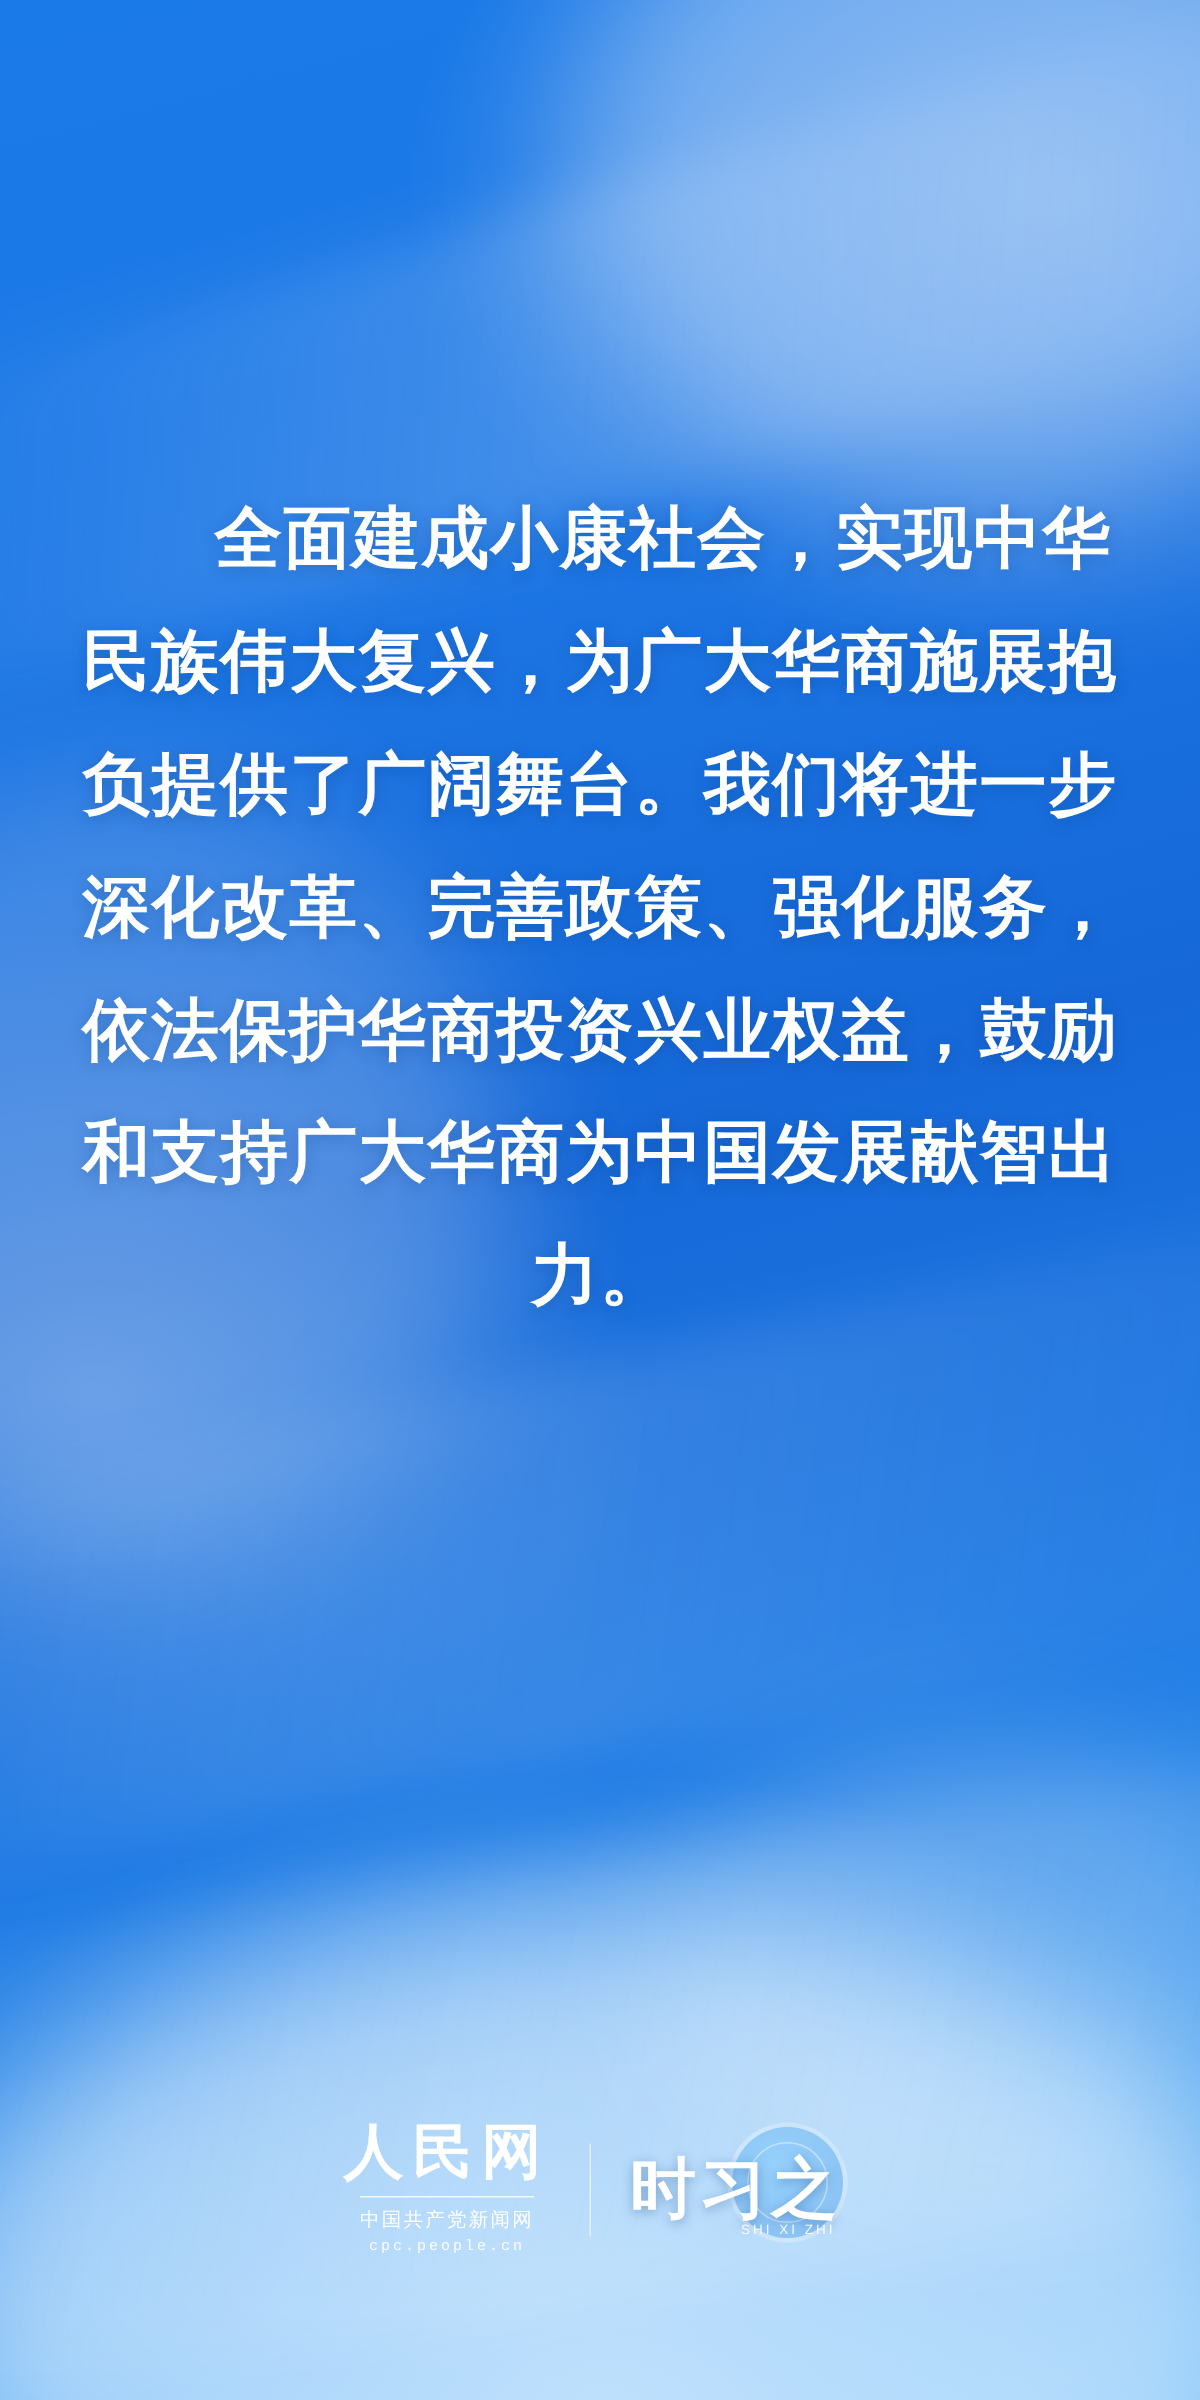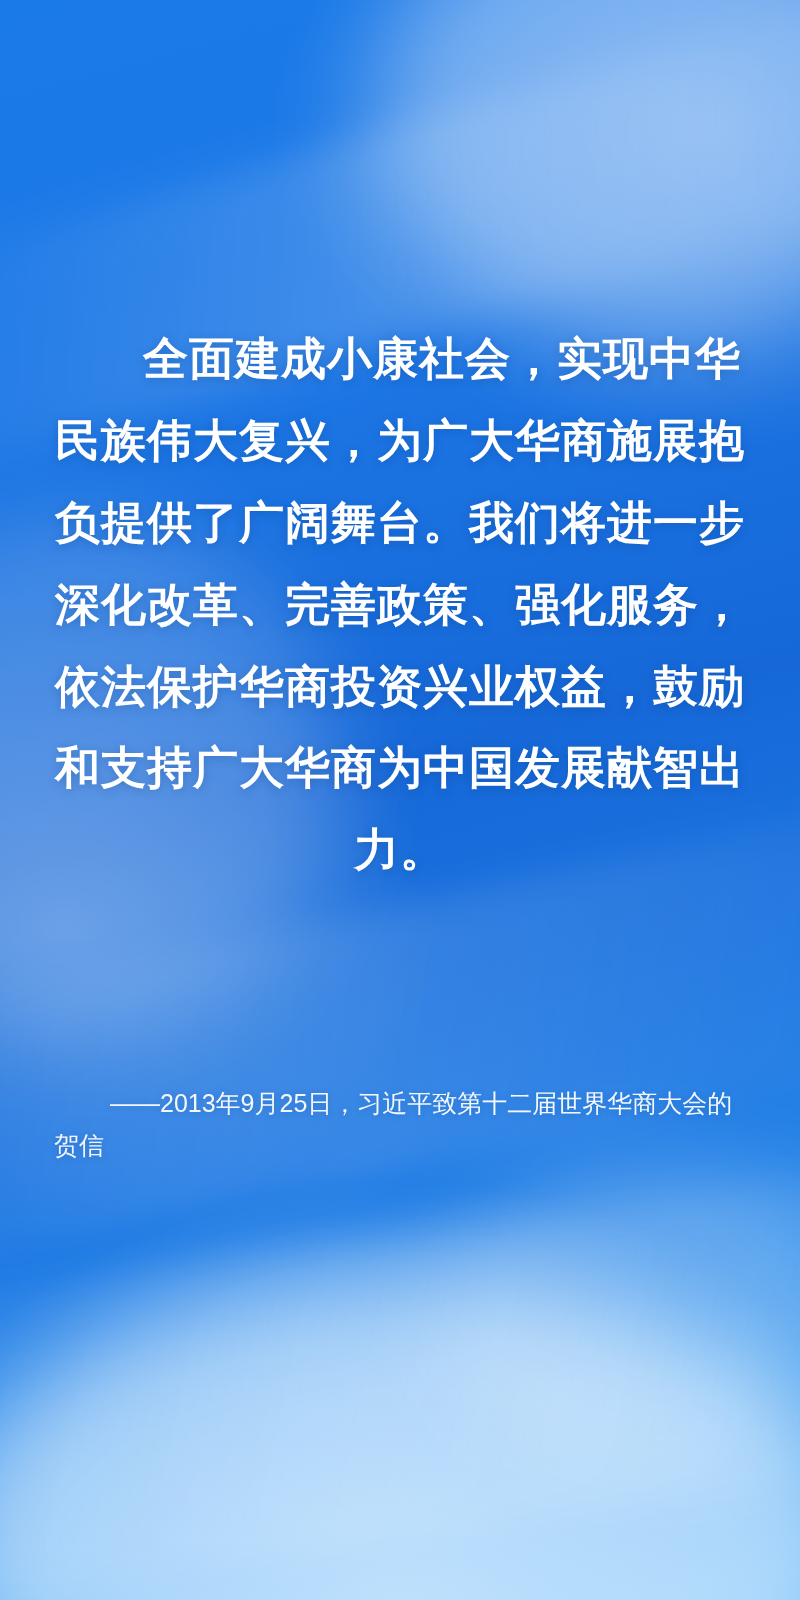--- a/index.html
+++ b/index.html
@@ -168,16 +168,32 @@
   <div class="glow g4"></div>
 
   <div class="streak s1"></div>
   <div class="streak s2"></div>
   <div class="streak s3"></div>
 
   <div id="quote">
     <span class="indent"></span><span>全面建成小康社会，实现中华民族伟大复兴，为广大华商施展抱负提供了广阔舞台。我们将进一步深化改革、完善政策、强化服务，依法保护华商投资兴业权益，鼓励和支持广大华商为中国发展献智出力。</span>
   </div>
 
-  <div id="attribution">——2013年9月25日，习近平致第十二届世界华商大会的贺信</div>
 
+  <div id="footer">
+
+    <div class="brand">
+      <div class="cn">人民网</div>
+      <div class="sub1">中国共产党新闻网</div>
+      <div class="sub2">cpc.people.cn</div>
+    </div>
+
+    <div class="divider"></div>
+
+    <div class="program">
+      <div class="ring"></div>
+      <div class="name">时习之</div>
+      <div class="en">SHI XI ZHI</div>
+    </div>
+
+  </div>
 
 </div>
 
 </body></html>

